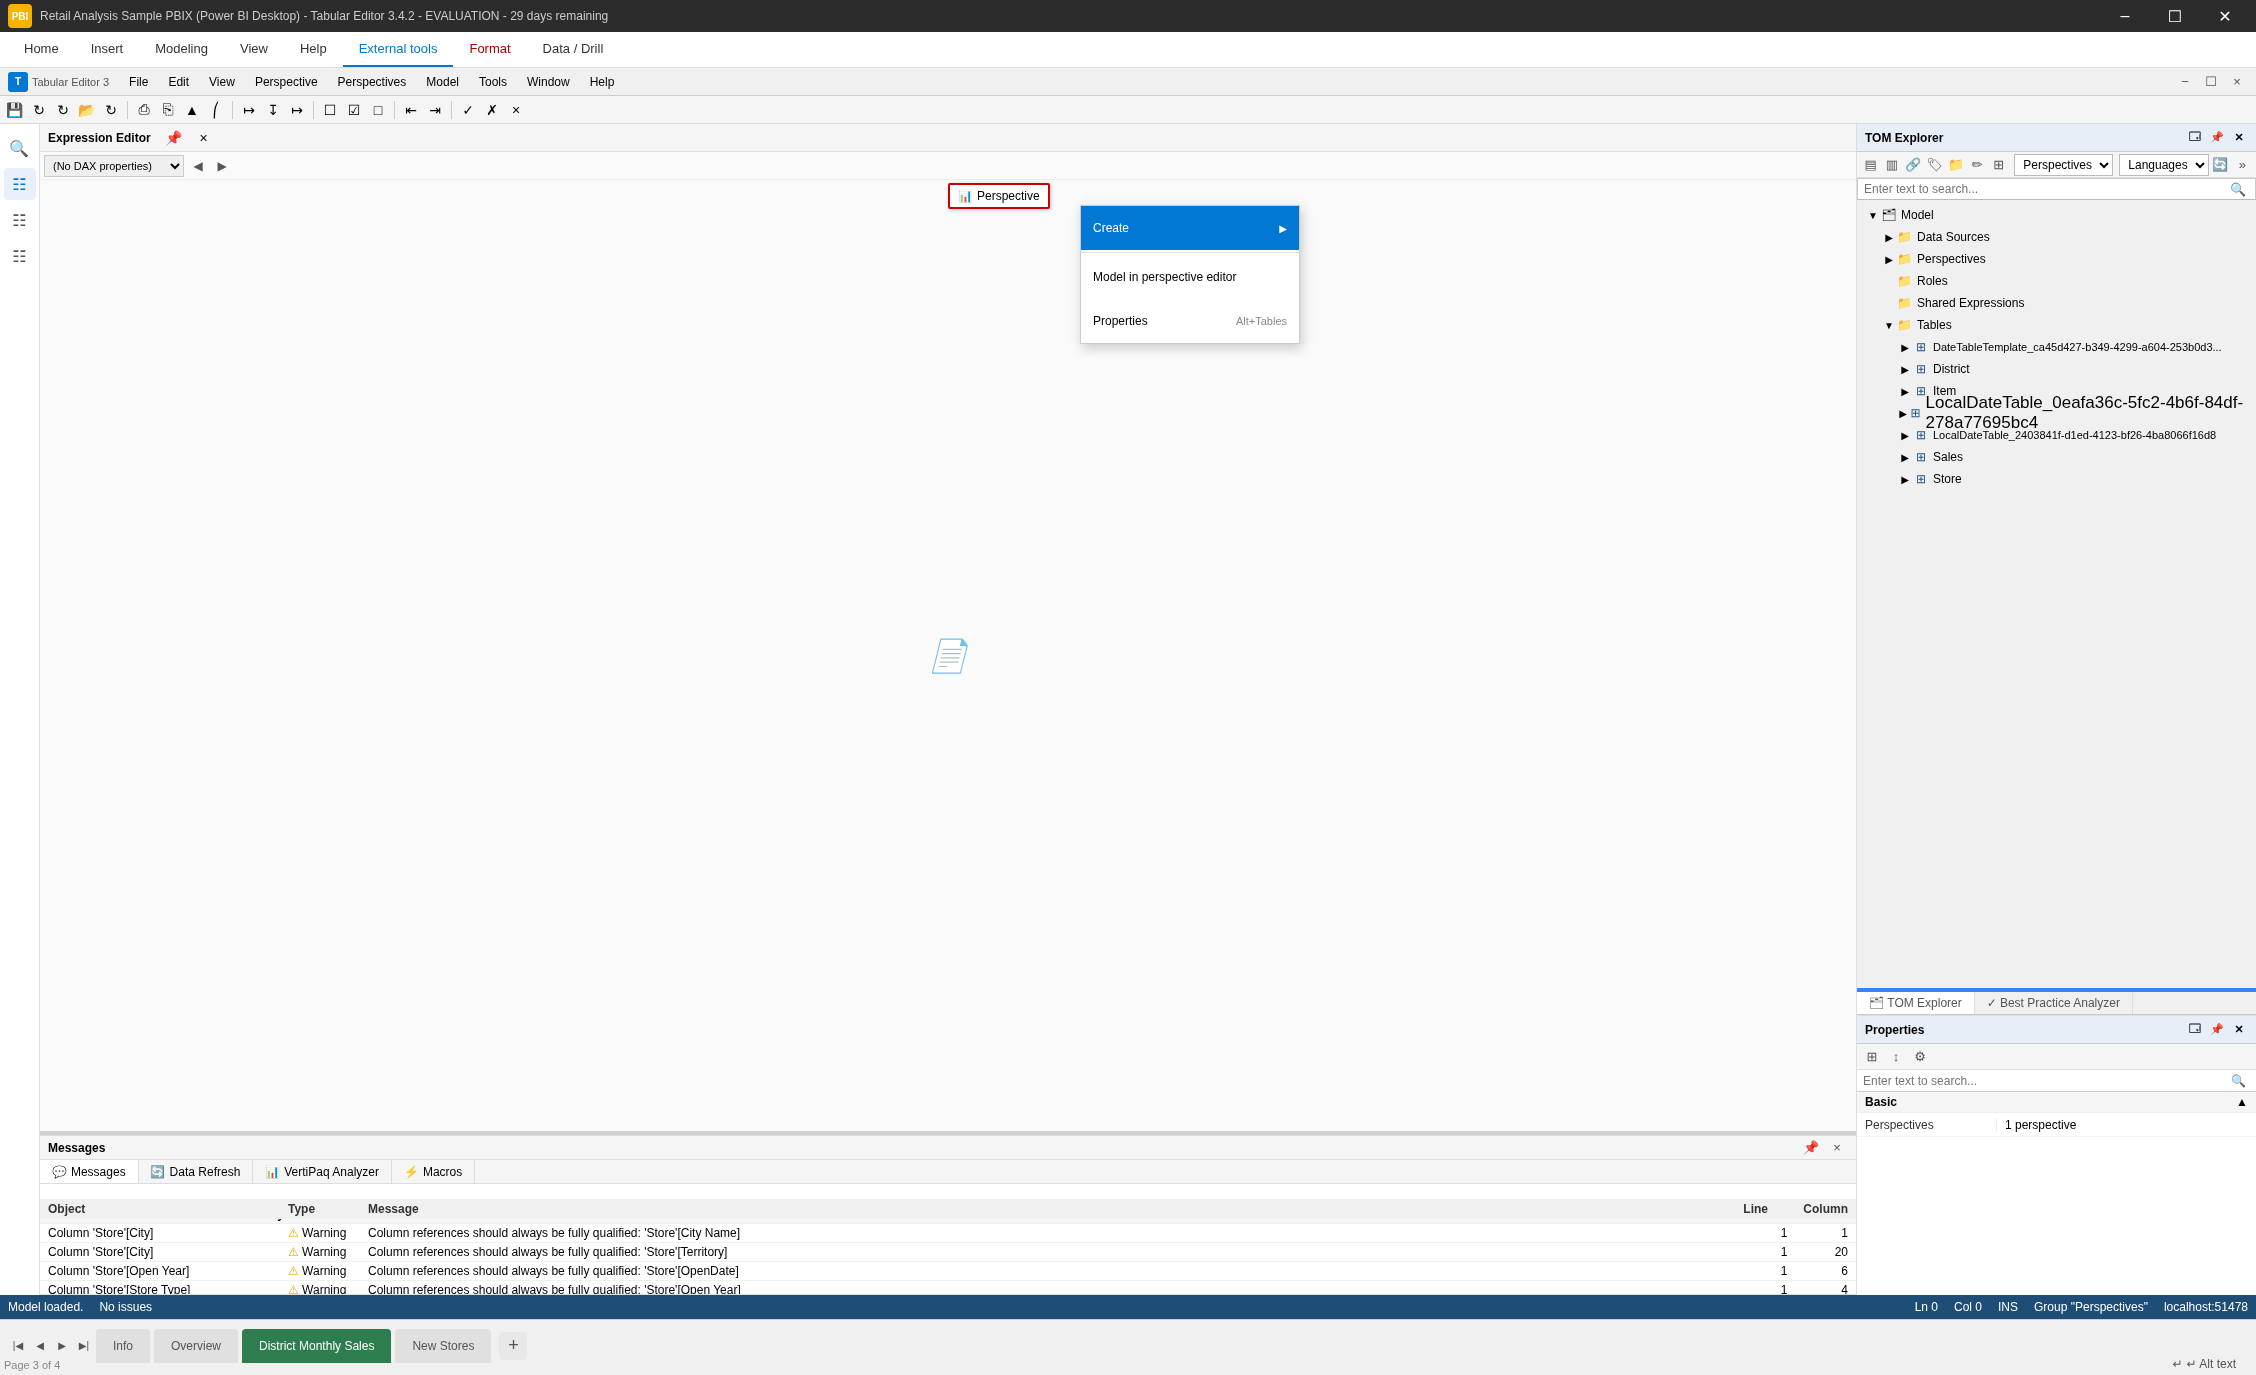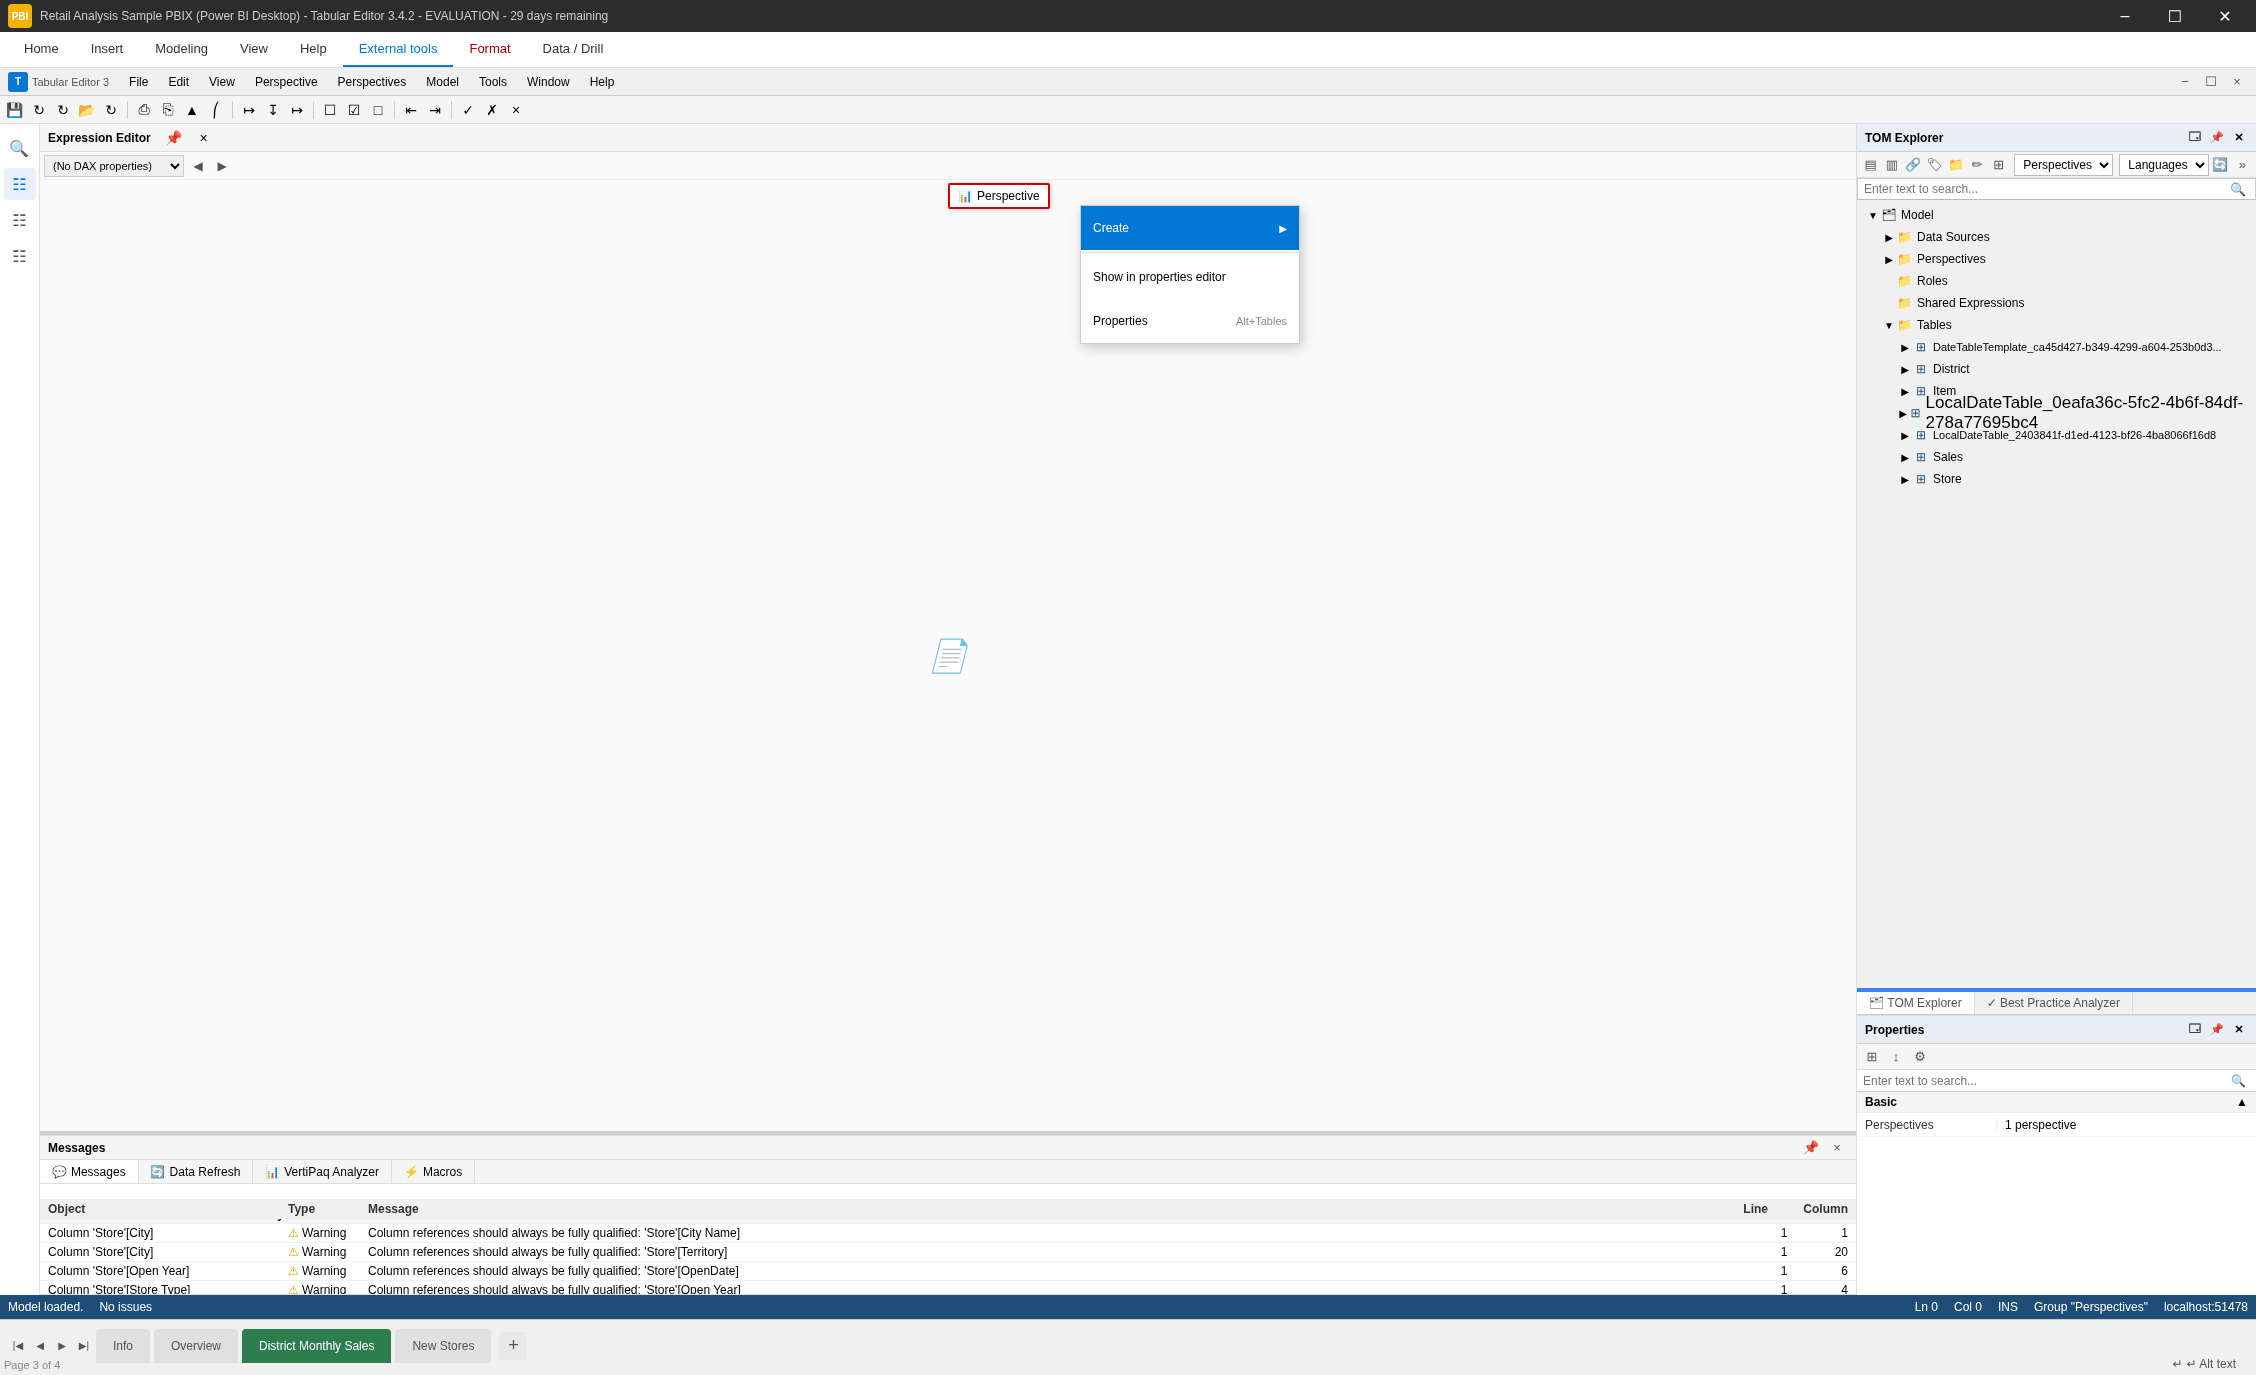--- a/index.html
+++ b/index.html
@@ -485,21 +485,21 @@
   <span>Perspective</span>
 </div>
 
 <div class="context-menu">
   <div class="context-menu-item active">
     <span class="context-menu-item-label">Create</span>
     <span class="submenu-arrow">▶</span>
   </div>
   <div class="context-menu-separator"></div>
   <div class="context-menu-item">
-    <span class="context-menu-item-label">Show in properties editor</span>
+    <span class="context-menu-item-label">Model in perspective editor</span>
   </div>
   <div class="context-menu-item">
     <span class="context-menu-item-label">Properties</span>
     <span class="context-menu-item-shortcut">Alt+Tables</span>
   </div>
 </div>
 
 <div style="position:absolute; bottom:0; left:0; right:0; height:56px; background:#f0f0f0; border-top:1px solid #ccc; display:flex; align-items:flex-end; padding:0 8px;">
   <div style="display:flex; align-items:center; gap:2px; height:100%; padding-bottom:4px;">
     <div class="page-nav-btn">|◀</div>

